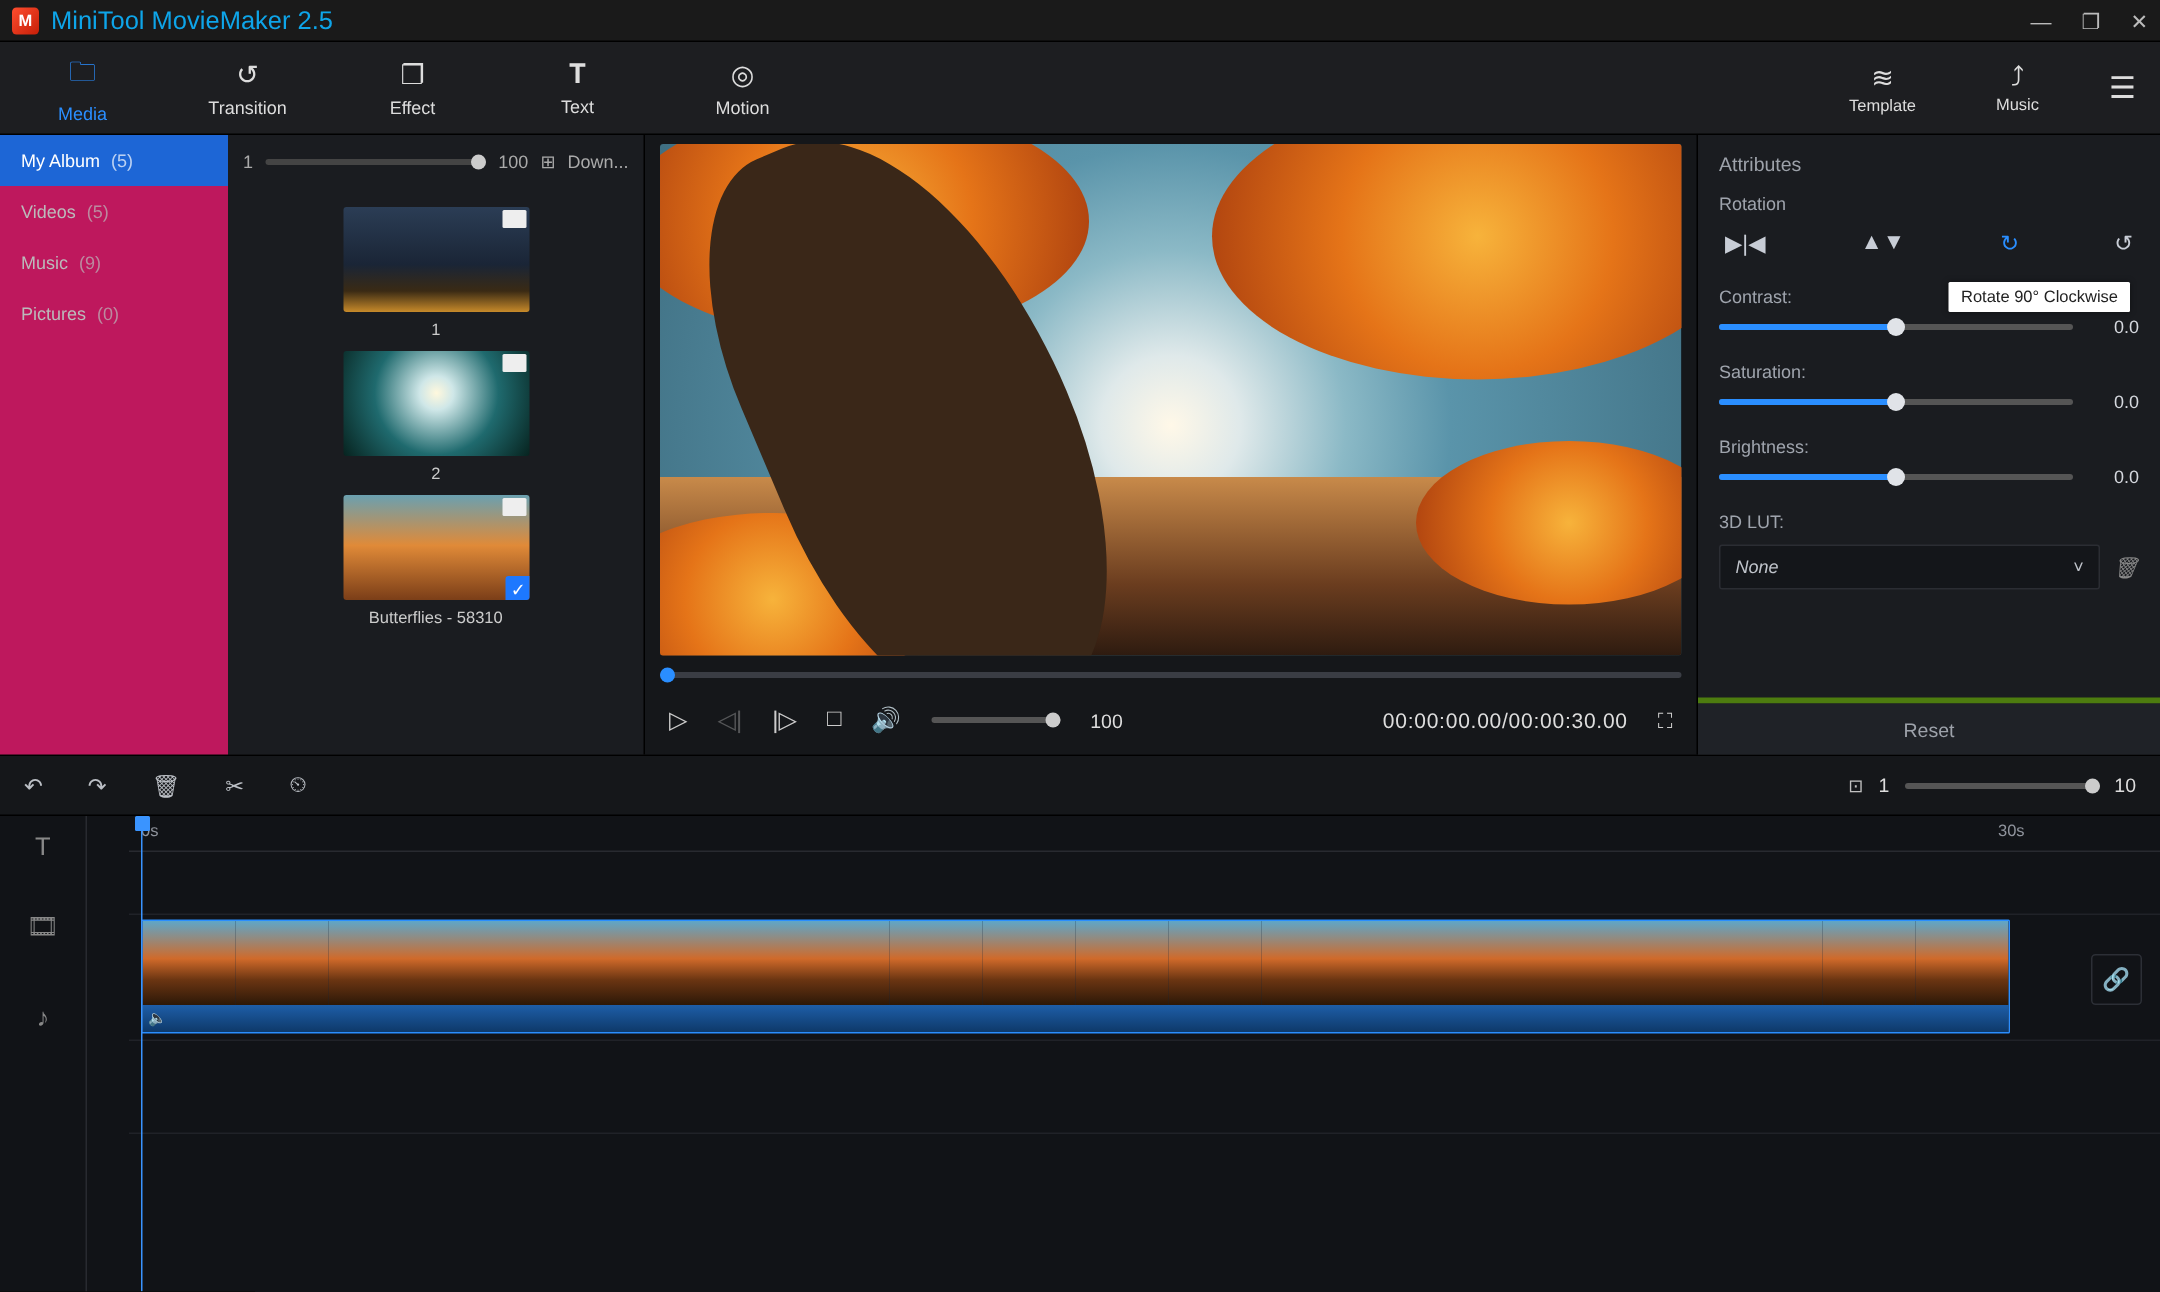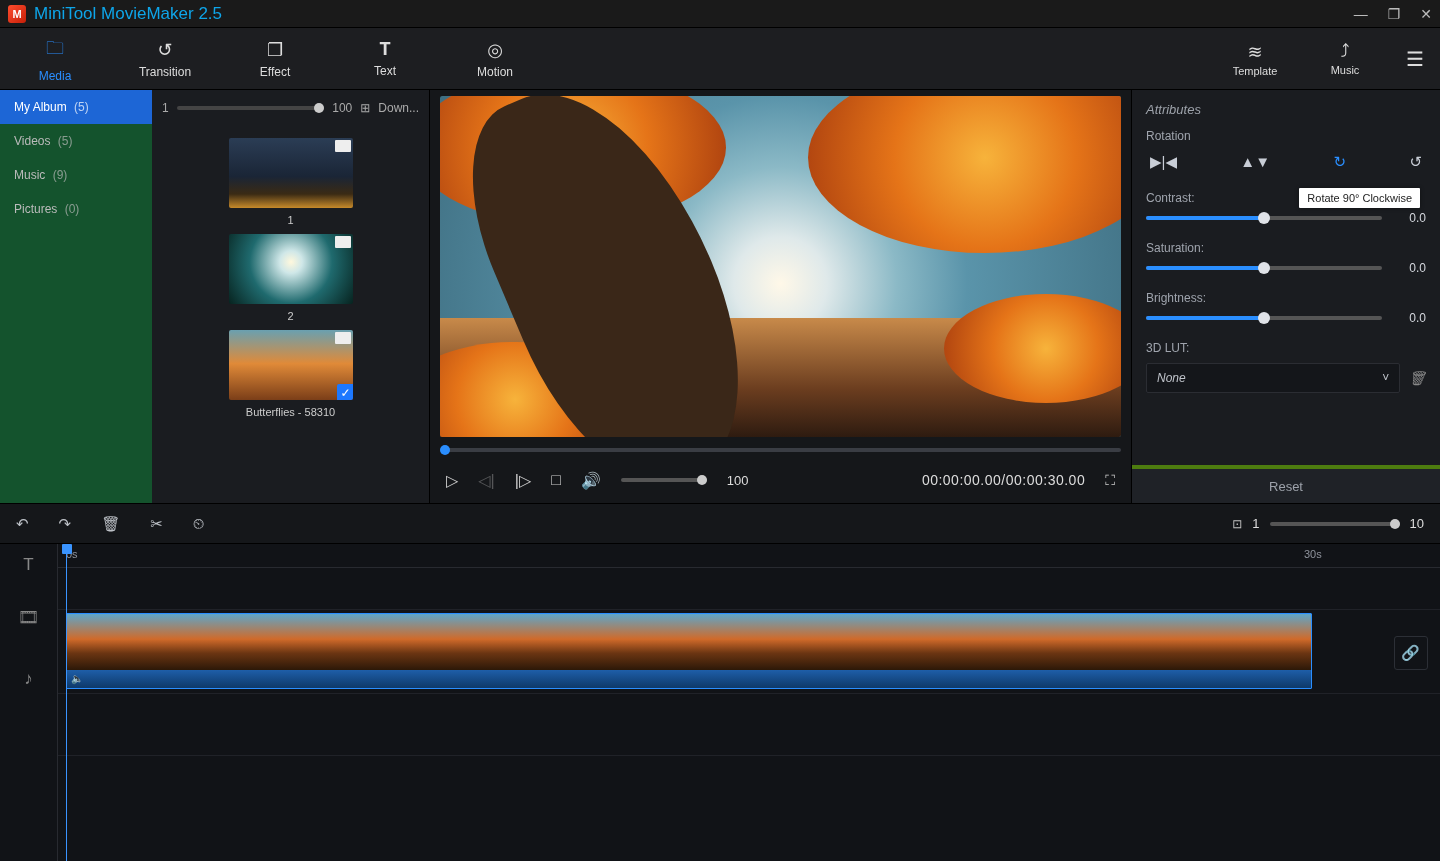--- a/index.html
+++ b/index.html
@@ -21,21 +21,21 @@
 .tabs-spacer { flex: 1; }
 .rightcmd { width: 90px; text-align: center; color: #ddd; cursor: pointer; }
 .rightcmd .ic { font-size: 18px; margin-bottom: 2px; }
 .rightcmd .lb { font-size: 11px; }
 .burger { width: 50px; text-align: center; font-size: 20px; color: #ddd; cursor: pointer; }
 
 
 .middle { height: 414px; display: flex; border-bottom: 1px solid #000; }
 
 
-.cats { width: 152px; background: #14532d; }
+.cats { width: 152px; background: #be185d; }
 .cat { padding: 10px 14px; color: #bbb; font-size: 12px; cursor: pointer; }
 .cat.active { background: #1d66d6; color: #fff; }
 .cat .cnt { opacity: .7; margin-left: 4px; }
 
 
 .mediapanel { width: 278px; background: #1a1c20; display: flex; flex-direction: column; border-right: 1px solid #000; }
 .mediahdr { height: 36px; display: flex; align-items: center; padding: 0 10px; color: #aaa; font-size: 12px; gap: 8px; }
 .mediahdr .slider { flex: 1; height: 4px; background: #444; border-radius: 2px; position: relative; }
 .mediahdr .slider .knob { position: absolute; right: 0; top: -3px; width: 10px; height: 10px; border-radius: 50%; background: #ccc; }
 .medialist { flex: 1; overflow: auto; padding: 4px 0 8px; }
@@ -56,21 +56,21 @@
 .pctrl .dis { opacity: .35; cursor: default; }
 .volbar { width: 86px; height: 4px; background: #555; border-radius: 2px; position: relative; }
 .volbar .knob { position: absolute; right: 0; top: -3px; width: 10px; height: 10px; border-radius: 50%; background: #ccc; }
 .voltx { color: #ddd; font-size: 13px; }
 .pctrl .sp { flex: 1; }
 .tcode { color: #ddd; font-size: 14px; letter-spacing: .5px; }
 .full { color: #ccc; font-size: 14px; cursor: pointer; }
 
 
 .attrs { width: 308px; background: #1a1c20; display:flex; flex-direction:column; position: relative; }
-.attrs h4 { padding: 12px 14px 6px; color: #9da2aa; font-weight: 400; font-size: 13px; font-style: italic; }
+.attrs h4 { padding: 12px 14px 6px; color: #9da2aa; font-weight: 400; font-size: 13px; }
 .sect { padding: 6px 14px 2px; color: #9fa4ad; font-size: 12px; }
 .rotrow { display: flex; justify-content: space-between; padding: 8px 18px 14px; }
 .rotbtn { color: #c8cdd6; font-size: 15px; cursor: pointer; }
 .rotbtn.hover { color: #2a8eff; }
 .tooltip { position: absolute; top: 98px; right: 20px; background: #fff; color: #222; font-size: 11px; padding: 4px 8px; border-radius: 1px; box-shadow: 0 0 4px rgba(0,0,0,.4); }
 .aslider { padding: 4px 14px 10px; display: flex; align-items: center; gap: 14px; }
 .aslider .tr { flex: 1; height: 4px; border-radius: 2px; position: relative; background:#555;}
 .aslider .tr .fill{position:absolute;left:0;top:0;height:100%;background:#2a8eff;border-radius:2px;}
 .aslider .tr .kn { position: absolute; top: -4px; width: 12px; height: 12px; border-radius: 50%; background: #e0e3e8; }
 .aslider .val { width: 30px; text-align: right; color: #d5d8de; font-size: 12px; }
@@ -89,21 +89,21 @@
 .zoom { display: flex; align-items: center; gap: 10px; }
 .zoom .tr { width: 130px; height: 4px; background: #555; border-radius: 2px; position: relative; }
 .zoom .tr .kn { position: absolute; right: 0; top: -3px; width: 10px; height: 10px; border-radius: 50%; background: #ccc; }
 .zoom .nm { color: #ddd; font-size: 13px; }
 
 
 .timeline { height: 317px; background: #111317; position: relative; display:flex;}
 .tlgutter{width:58px; border-right:1px solid #282a30;}
 .tlgutter .gic{height:62px; display:flex;align-items:center;justify-content:center; color:#888; font-size:17px;}
 .tlgutter .gic.first{height:42px;}
-.tlbody{flex:1; position:relative; overflow:hidden;}
+.tlbody{flex:1; position:relative; overflow:hidden;margin-left:28px;}
 .ruler{height:24px; border-bottom:1px solid #282a30; position:relative; color:#8f939c;font-size:11px;}
 .ruler span{position:absolute; top:4px;}
 .playhead{position:absolute; left:8px; top:0; bottom:0; width:0; border-left:1px solid #3a94ff; z-index:5;}
 .playhead::before{content:""; position:absolute; top:0; left:-5px; width:10px;height:10px;background:#3a94ff;border-radius:1px;}
 .track{height:62px; border-bottom:1px solid #202228; position:relative;}
 .track.text{height:42px;}
 .clip{position:absolute; left:8px; top:3px; height:76px; width:1246px; border:1px solid #2a8eff; background:#132338; border-radius:1px; overflow:hidden;}
 .clip .frames{height:56px; display:flex;}
 .clip .frames div{flex:1; background:linear-gradient(180deg,#5fa6c8 0%,#d06a2a 45%,#6b3512 70%,#2c1808 100%);}
 .clip .wave{height:19px; background:linear-gradient(180deg,#1e5ea8,#0d3766); position:relative;}

